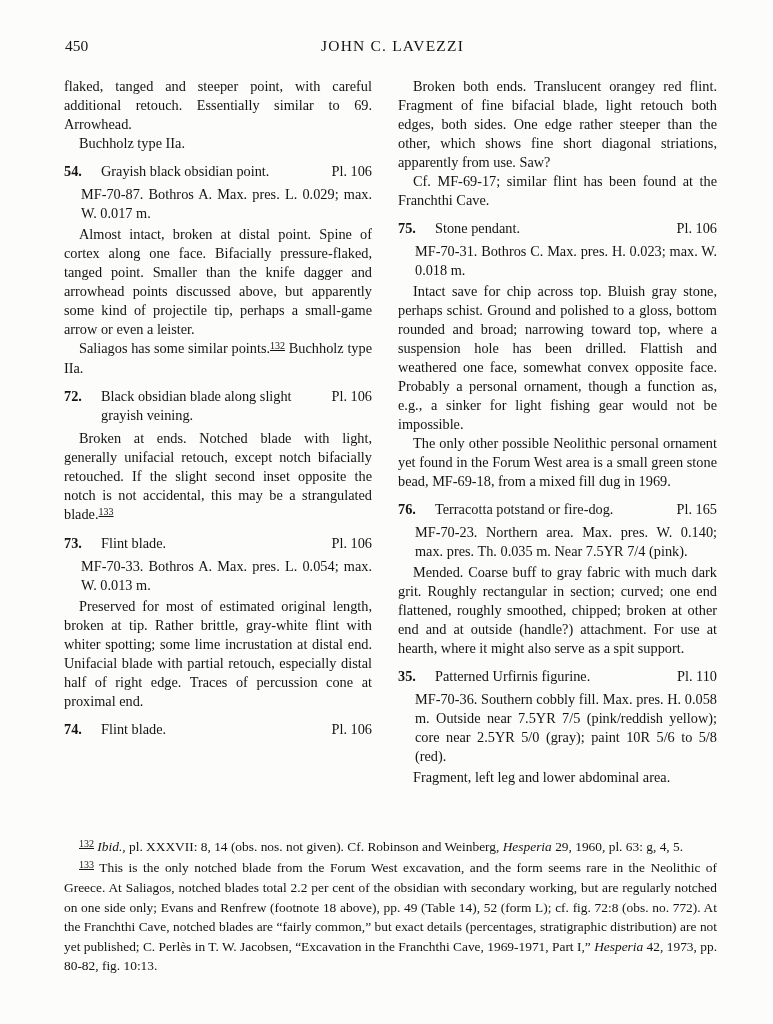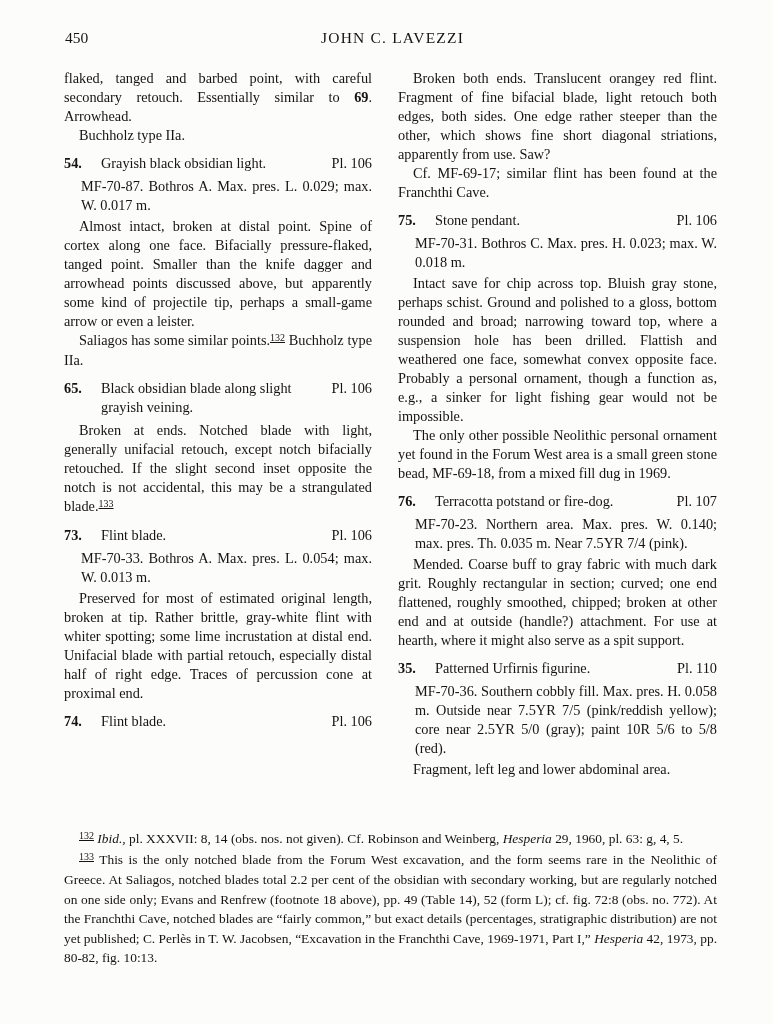--- a/index.html
+++ b/index.html
@@ -5,70 +5,70 @@
   html, body { margin:0; padding:0; }
   body {
     width:773px; height:1024px;
     background:#fcfcfa;
     color:#161310;
     font-family:"Liberation Serif", serif;
   }
   .page {
     box-sizing:border-box;
     width:773px; height:1024px;
-    padding:29px 56px 0 64px;
+    padding:37px 56px 0 64px;
     overflow:hidden;
   }
   .header { position:relative; height:19px; font-size:15.5px; }
   .pagenum { position:absolute; left:1px; top:0; }
   .runhead { position:absolute; left:12px; right:8px; top:0; text-align:center; letter-spacing:1.2px; }
 
   .cols { display:flex; gap:26px; margin-top:21px; height:754px; overflow:hidden; }
   .col { font-size:14.3px; line-height:19px; text-align:justify; }
   .col-left  { width:308px; flex:none; }
   .col-right { width:319px; flex:none; }
 
   p { margin:0; }
   .indent { text-indent:15px; }
   .mf { margin-left:17px; margin-bottom:2px; }
 
   .heading { display:flex; margin:9px 0 4px; }
   .heading .num   { flex:none; width:37px; font-weight:bold; }
   .heading .title { flex:1 1 auto; padding-right:6px; text-align:left; }
   .heading .plate { flex:none; margin-left:auto; white-space:nowrap; }
 
-  .s-b { font-weight:bold; }
+  .s-b { font-weight:normal; }
   .s-i { font-style:italic; }
   .s-sup { font-size:10px; position:relative; top:-4px; letter-spacing:0;text-decoration:underline; }
 
   .footnotes { margin-top:6px; font-size:13.4px; line-height:19.5px; text-align:justify; }
   .footnote { text-indent:15px; }
 </style>
 </head>
 <body>
 
 <div class="page">
   <div class="header">
     <span class="pagenum">450</span>
     <span class="runhead">JOHN C. LAVEZZI</span>
   </div>
   <div class="cols">
     <div class="col col-left" id="col-left">
-        <p class="para"><span>flaked, tanged and barbed point, with careful secondary retouch.  Essentially similar to </span><span class="s-b">69</span><span>.  Arrowhead.</span></p>
+        <p class="para"><span>flaked, tanged and steeper point, with careful additional retouch.  Essentially similar to </span><span class="s-b">69</span><span>.  Arrowhead.</span></p>
         <p class="para indent"><span>Buchholz type IIa.</span></p>
         <div class="heading">
           <span class="num">54.</span>
-          <span class="title">Grayish black obsidian light.</span>
+          <span class="title">Grayish black obsidian point.</span>
           <span class="plate">Pl. 106</span>
         </div>
         <p class="mf"><span>MF-70-87.  Bothros A.  Max. pres. L. 0.029; max. W. 0.017 m.</span></p>
         <p class="para indent"><span>Almost intact, broken at distal point.  Spine of cortex along one face.  Bifacially pressure-flaked, tanged point.  Smaller than the knife dagger and arrowhead points discussed above, but apparently some kind of projectile tip, perhaps a small-game arrow or even a leister.</span></p>
         <p class="para indent"><span>Saliagos has some similar points.</span><span class="s-sup">132</span><span>  Buchholz type IIa.</span></p>
         <div class="heading">
-          <span class="num">65.</span>
+          <span class="num">72.</span>
           <span class="title">Black obsidian blade along slight grayish veining.</span>
           <span class="plate">Pl. 106</span>
         </div>
         <p class="para indent"><span>Broken at ends.  Notched blade with light, generally unifacial retouch, except notch bifacially retouched.  If the slight second inset opposite the notch is not accidental, this may be a strangulated blade.</span><span class="s-sup">133</span></p>
         <div class="heading">
           <span class="num">73.</span>
           <span class="title">Flint blade.</span>
           <span class="plate">Pl. 106</span>
         </div>
         <p class="mf"><span>MF-70-33.  Bothros A.  Max. pres. L. 0.054; max. W. 0.013 m.</span></p>
@@ -86,21 +86,21 @@
           <span class="num">75.</span>
           <span class="title">Stone pendant.</span>
           <span class="plate">Pl. 106</span>
         </div>
         <p class="mf"><span>MF-70-31.  Bothros C.  Max. pres. H. 0.023; max. W. 0.018 m.</span></p>
         <p class="para indent"><span>Intact save for chip across top.  Bluish gray stone, perhaps schist.  Ground and polished to a gloss, bottom rounded and broad; narrowing toward top, where a suspension hole has been drilled.  Flattish and weathered one face, somewhat convex opposite face.  Probably a personal ornament, though a function as, e.g., a sinker for light fishing gear would not be impossible.</span></p>
         <p class="para indent"><span>The only other possible Neolithic personal ornament yet found in the Forum West area is a small green stone bead, MF-69-18, from a mixed fill dug in 1969.</span></p>
         <div class="heading">
           <span class="num">76.</span>
           <span class="title">Terracotta potstand or fire-dog.</span>
-          <span class="plate">Pl. 107</span>
+          <span class="plate">Pl. 165</span>
         </div>
         <p class="mf"><span>MF-70-23.  Northern area.  Max. pres. W. 0.140; max. pres. Th. 0.035 m.  Near 7.5YR 7/4 (pink).</span></p>
         <p class="para indent"><span>Mended.  Coarse buff to gray fabric with much dark grit.  Roughly rectangular in section; curved; one end flattened, roughly smoothed, chipped; broken at other end and at outside (handle?) attachment.  For use at hearth, where it might also serve as a spit support.</span></p>
         <div class="heading">
           <span class="num">35.</span>
           <span class="title">Patterned Urfirnis figurine.</span>
           <span class="plate">Pl. 110</span>
         </div>
         <p class="mf"><span>MF-70-36.  Southern cobbly fill.  Max. pres. H. 0.058 m.  Outside near 7.5YR 7/5 (pink/reddish yellow); core near 2.5YR 5/0 (gray); paint 10R 5/6 to 5/8 (red).</span></p>
         <p class="para indent"><span>Fragment, left leg and lower abdominal area.</span></p>

